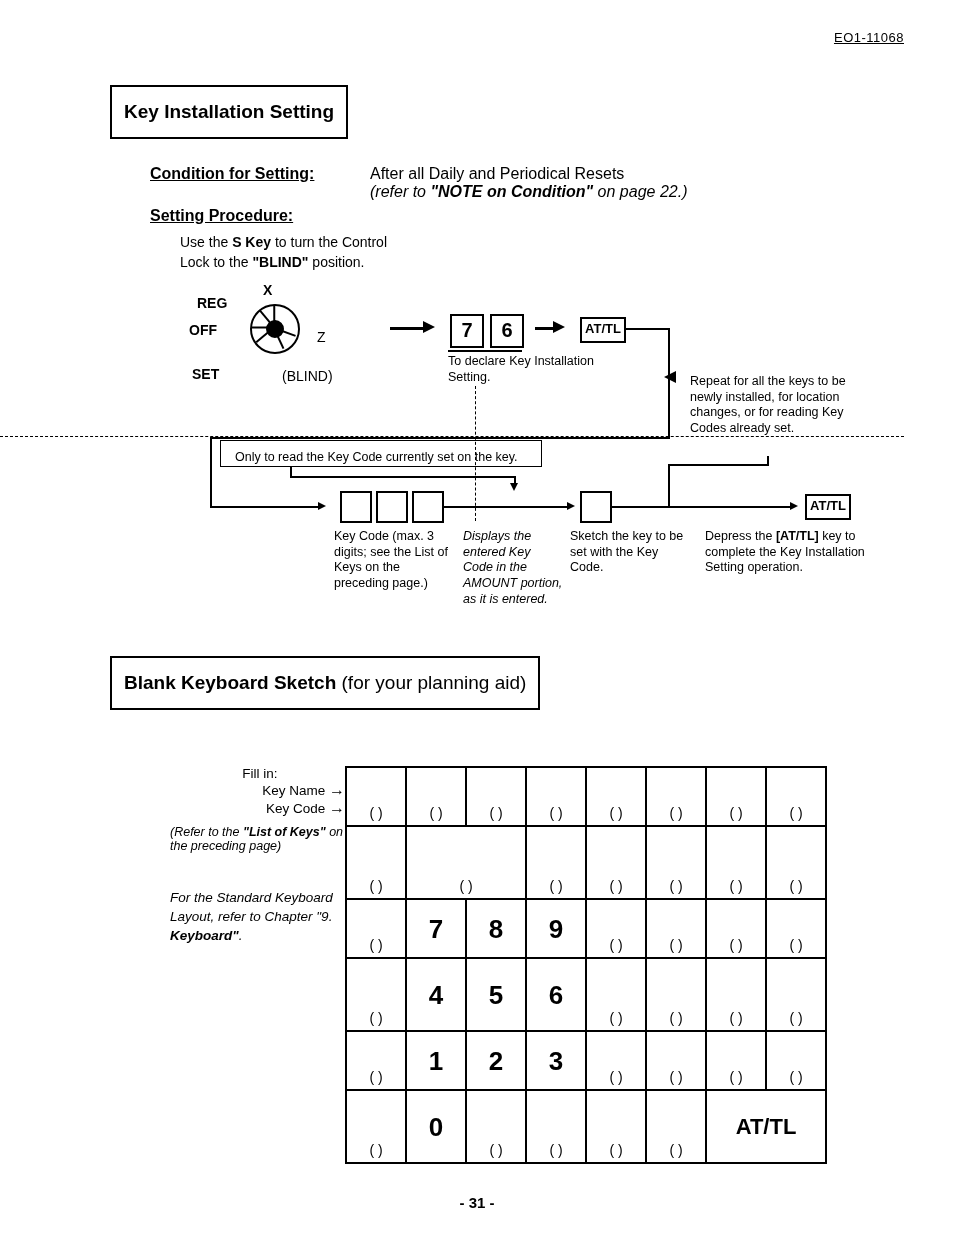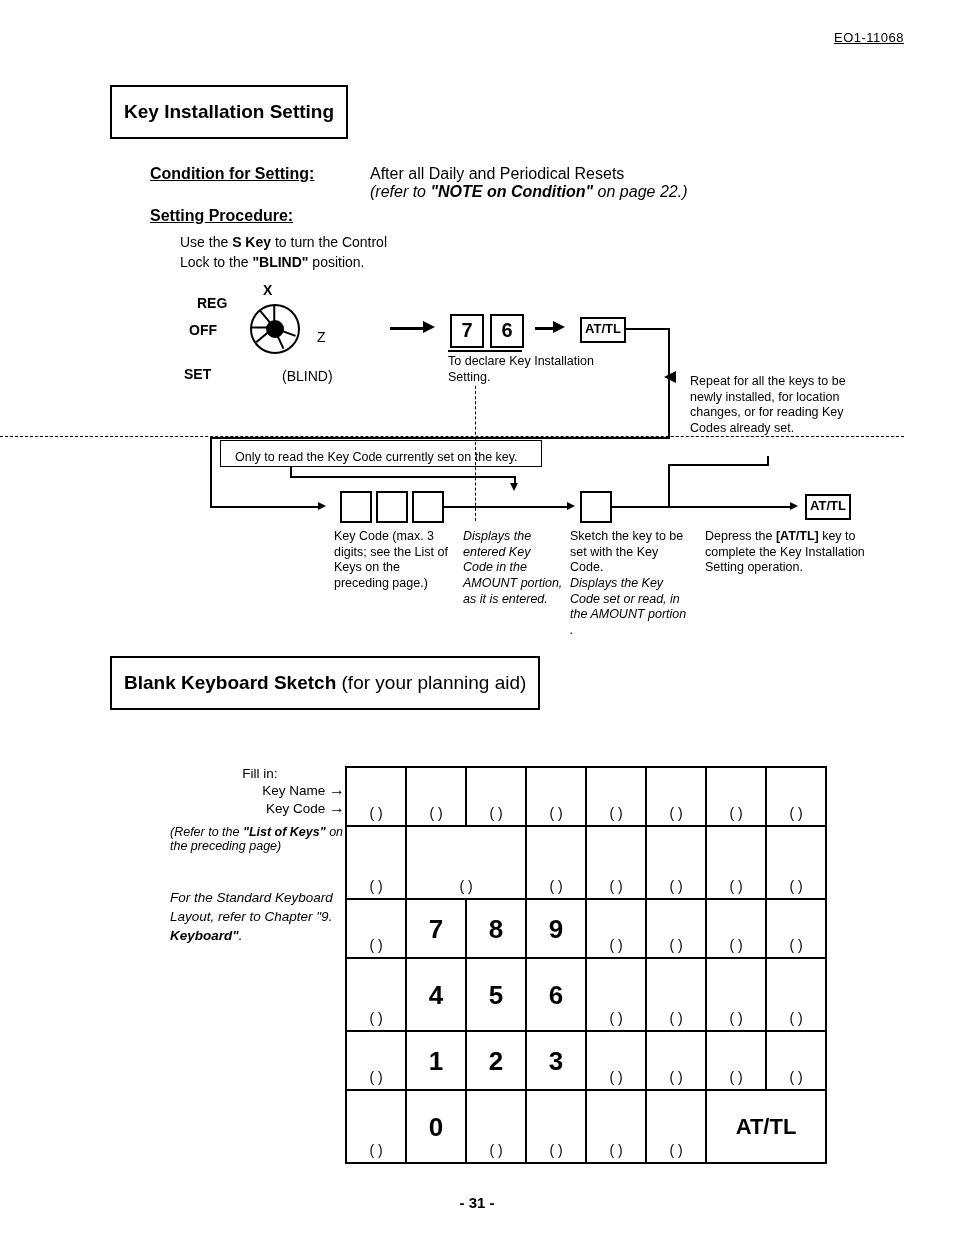--- a/index.html
+++ b/index.html
@@ -63,21 +63,21 @@
     position: absolute; left: 14px; top: 14px;
     width: 14px; height: 14px;
     border: 2px solid #000; border-radius: 50%;
     background:#000;
   }
   .dial-label { position: absolute; font-size: 14px; font-weight:bold;}
   .dial-label.x   { left: 213px; top: 6px; }
   .dial-label.reg { left: 147px; top: 19px; }
   .dial-label.off { left: 139px; top: 46px; }
   .dial-label.z   { left: 267px; top: 53px; font-weight:normal;}
-  .dial-label.set { left: 134px; top: 90px; }
+  .dial-label.set { left: 142px; top: 90px; }
   .dial-label.blind { left: 232px; top: 92px; font-weight:normal;}
   .spoke { position:absolute; background:#000; height:1.5px; transform-origin: left center;}
   .dial-note {
     position: absolute; left: 126px; top: 117px;
     width: 230px; font-style: italic; font-size: 12.5px; line-height:1.25;
   }
 
   .keybox {
     position:absolute;
     border: 2px solid #000;
@@ -230,21 +230,20 @@
   <div class="ah-r-sm" style="left:740px; top:226px;"></div>
 
   <div class="vline" style="left:618px; top:188px; height:42px;"></div>
   <div class="hline" style="left:618px; top:188px; width:100px;"></div>
   <div class="vline" style="left:717px; top:180px; height:10px;"></div>
 
   <div class="cap cap1">Key Code (max. 3 digits; see the List of Keys on the preceding page.)</div>
   <div class="cap cap2">Displays the entered Key Code in the AMOUNT portion, as it is entered.</div>
   <div class="cap cap3">
     <span>Sketch the key to be set with the Key Code.</span><br>
-    <span style="font-style:italic">Displays the Key Code set or read, in the AMOUNT portion .</span>
   </div>
   <div class="cap cap4">
     <span>Depress the </span><b>[AT/TL]</b><span> key to complete the Key Installation Setting operation.</span>
   </div>
 </div>
 
 
 <div class="section-title" style="font-weight:normal;">
   <b>Blank Keyboard Sketch </b><span>(for your planning aid)</span>
 </div>

